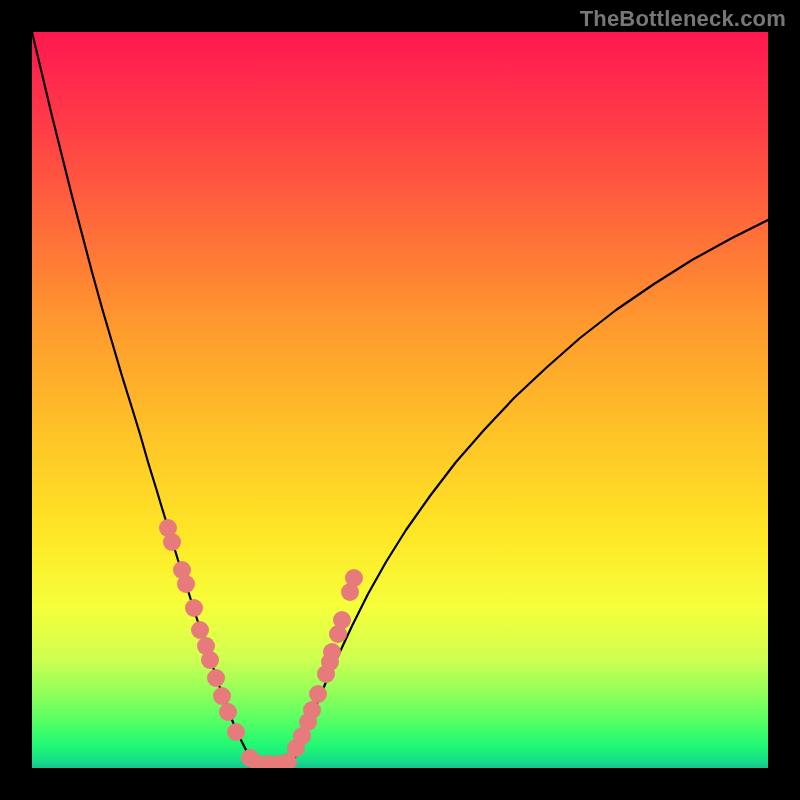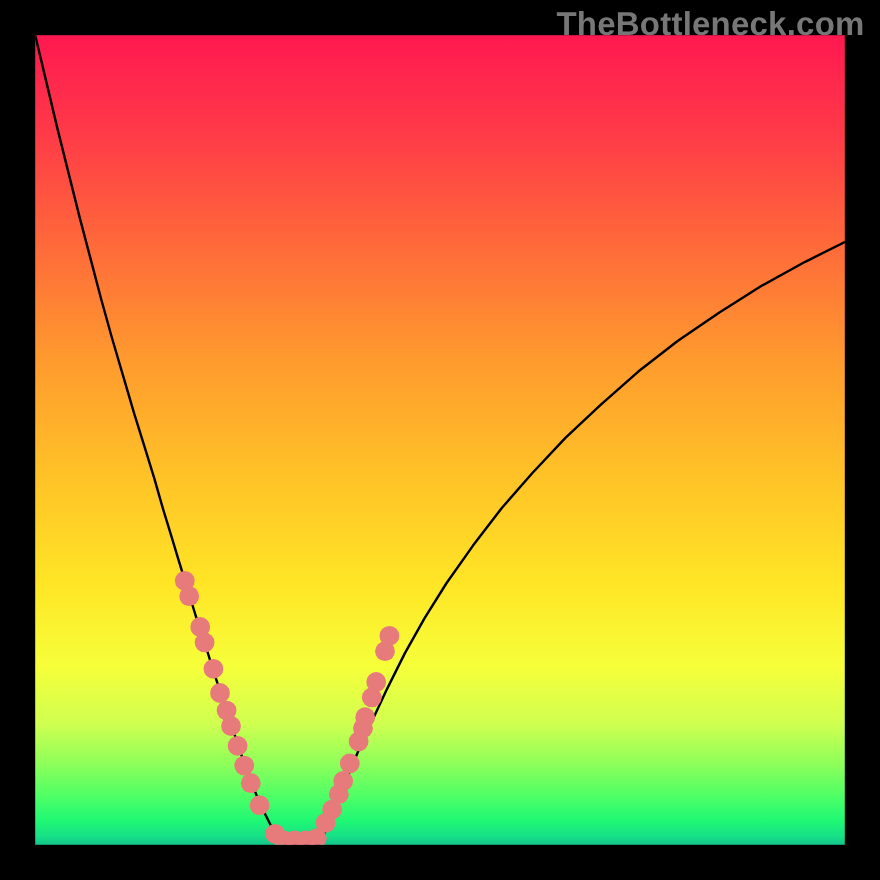--- a/index.html
+++ b/index.html
@@ -38,21 +38,21 @@
       #4eff66 94%,
       #20f874 97%,
       #16df87 99%,
       #14c48c 100%
     );
   }
   .watermark {
     position: absolute;
     top: 6px;
     right: 14px;
-    font-size: 30px;
+    font-size: 22px;
     font-weight: 600;
     color: #777;
     letter-spacing: 0.2px;
   }
   svg {
     position: absolute;
     top: 0;
     left: 0;
   }
 </style>

